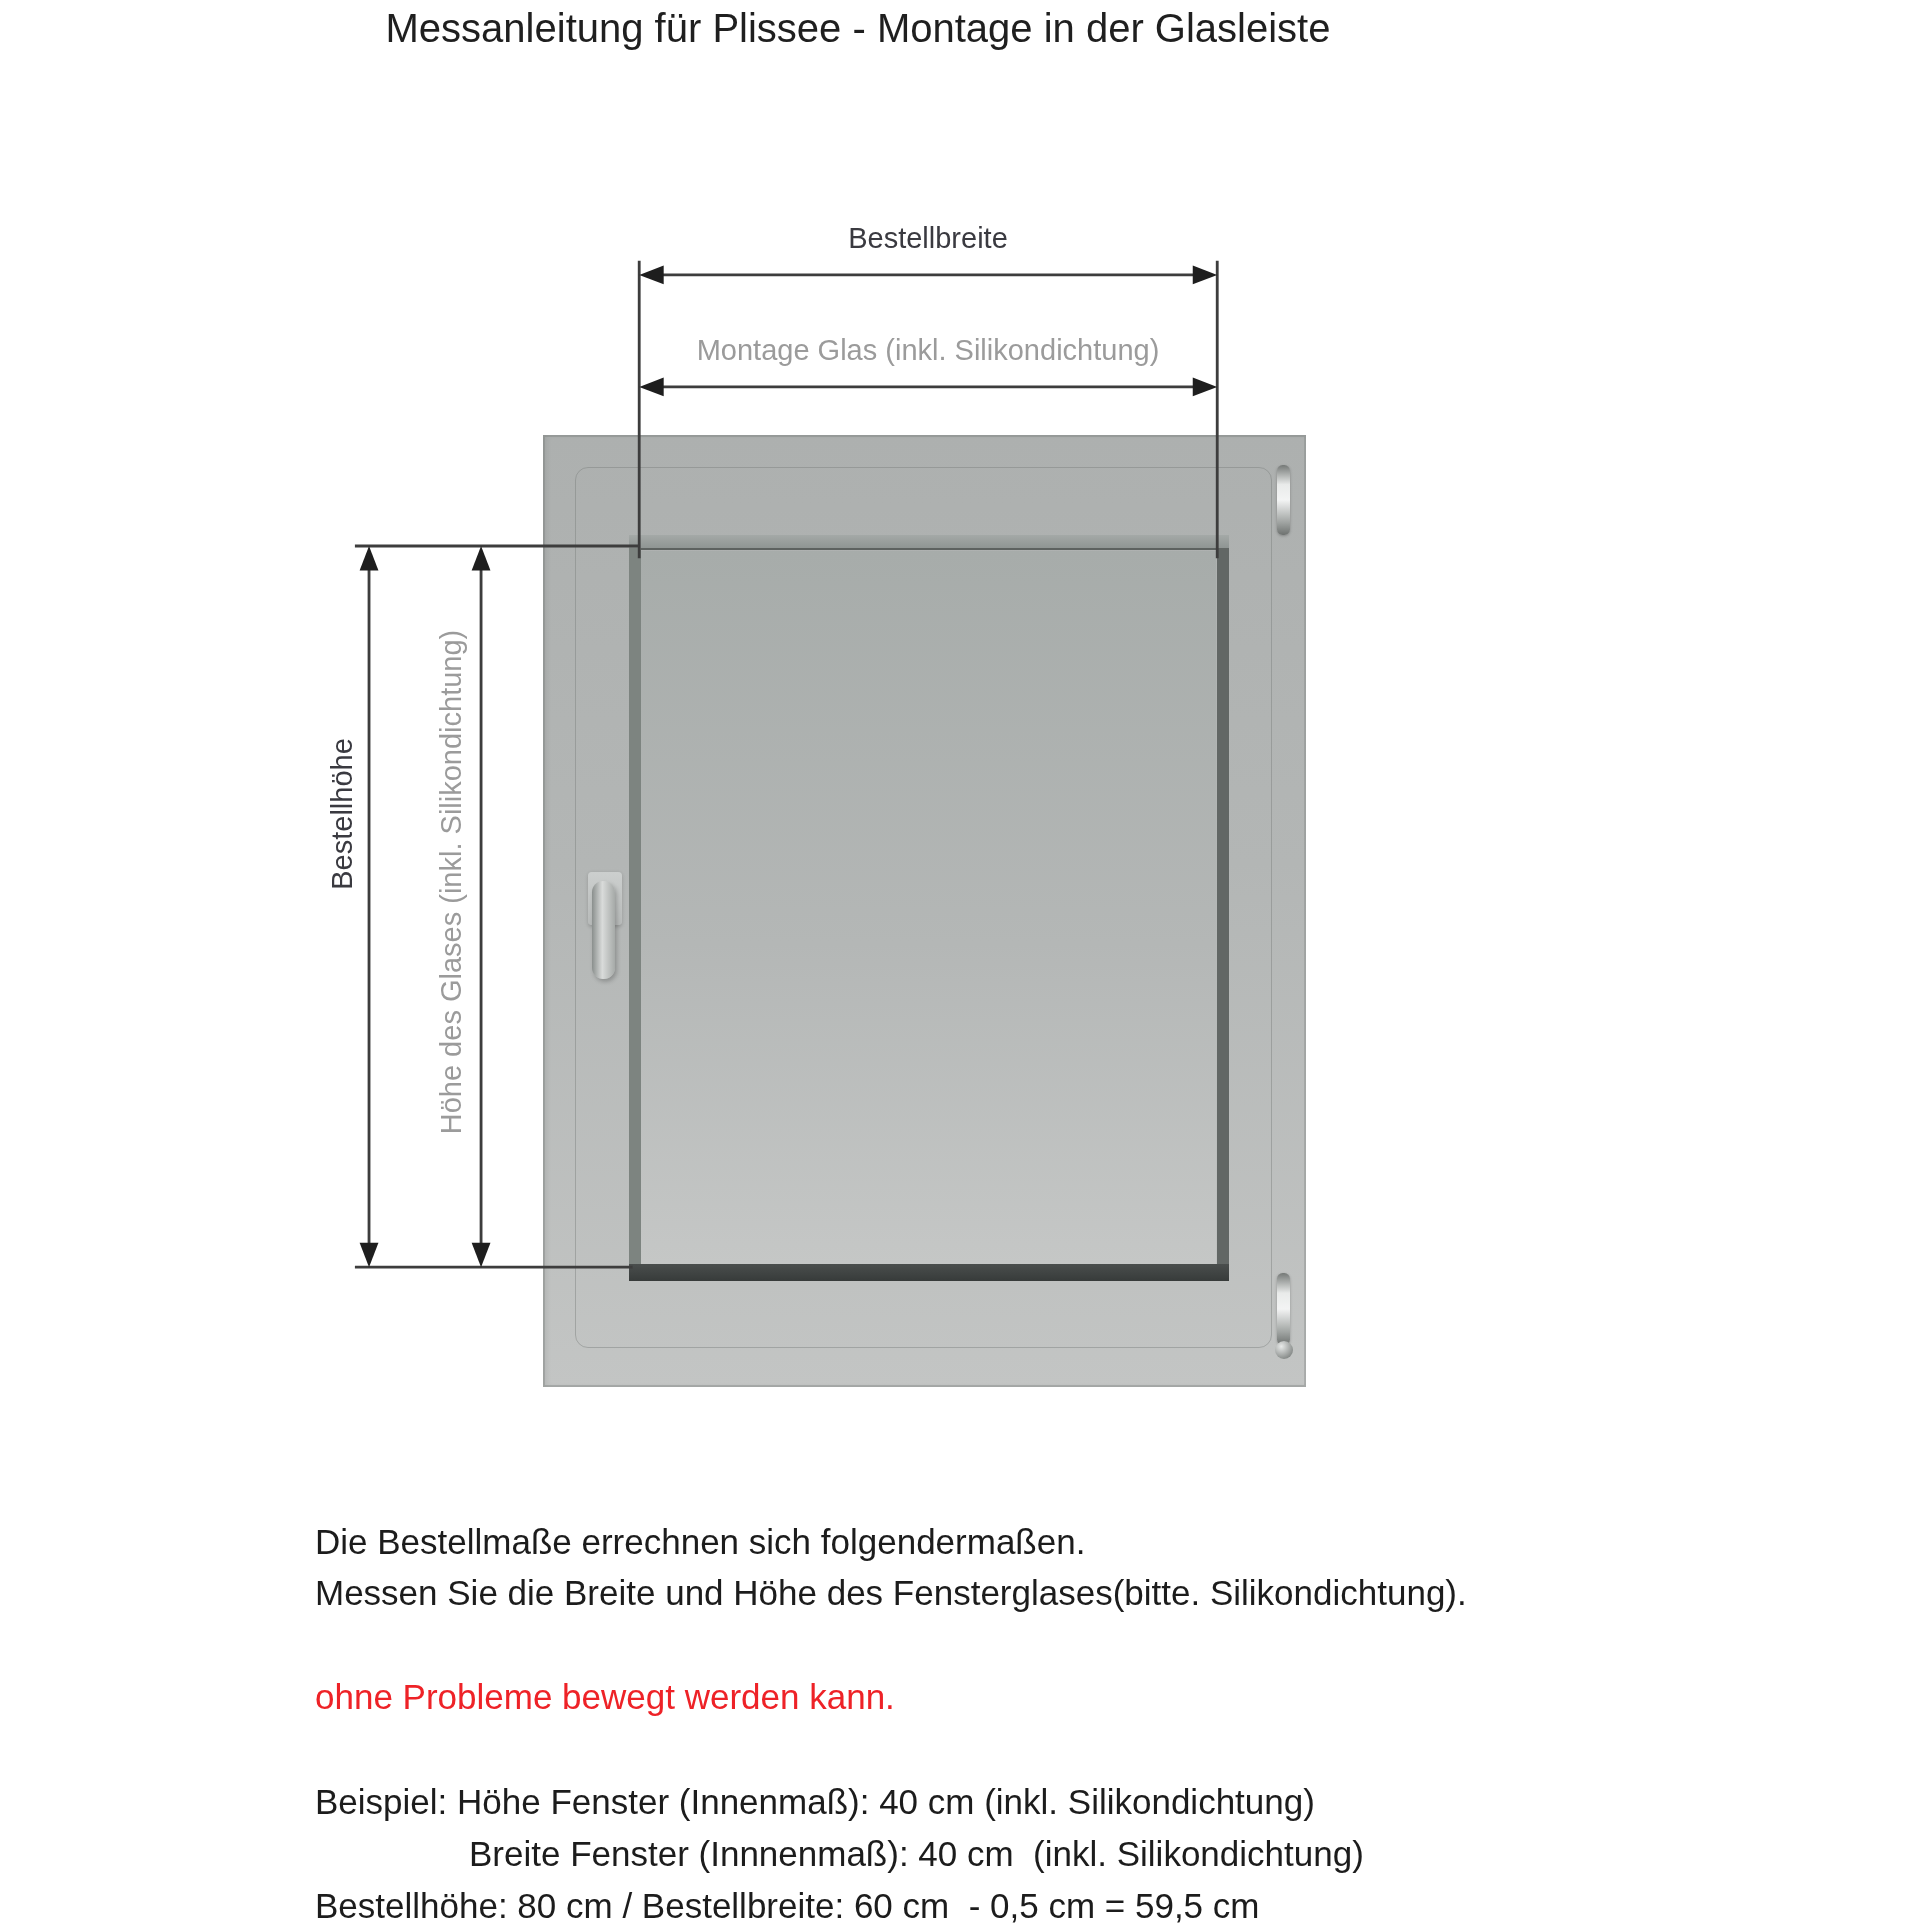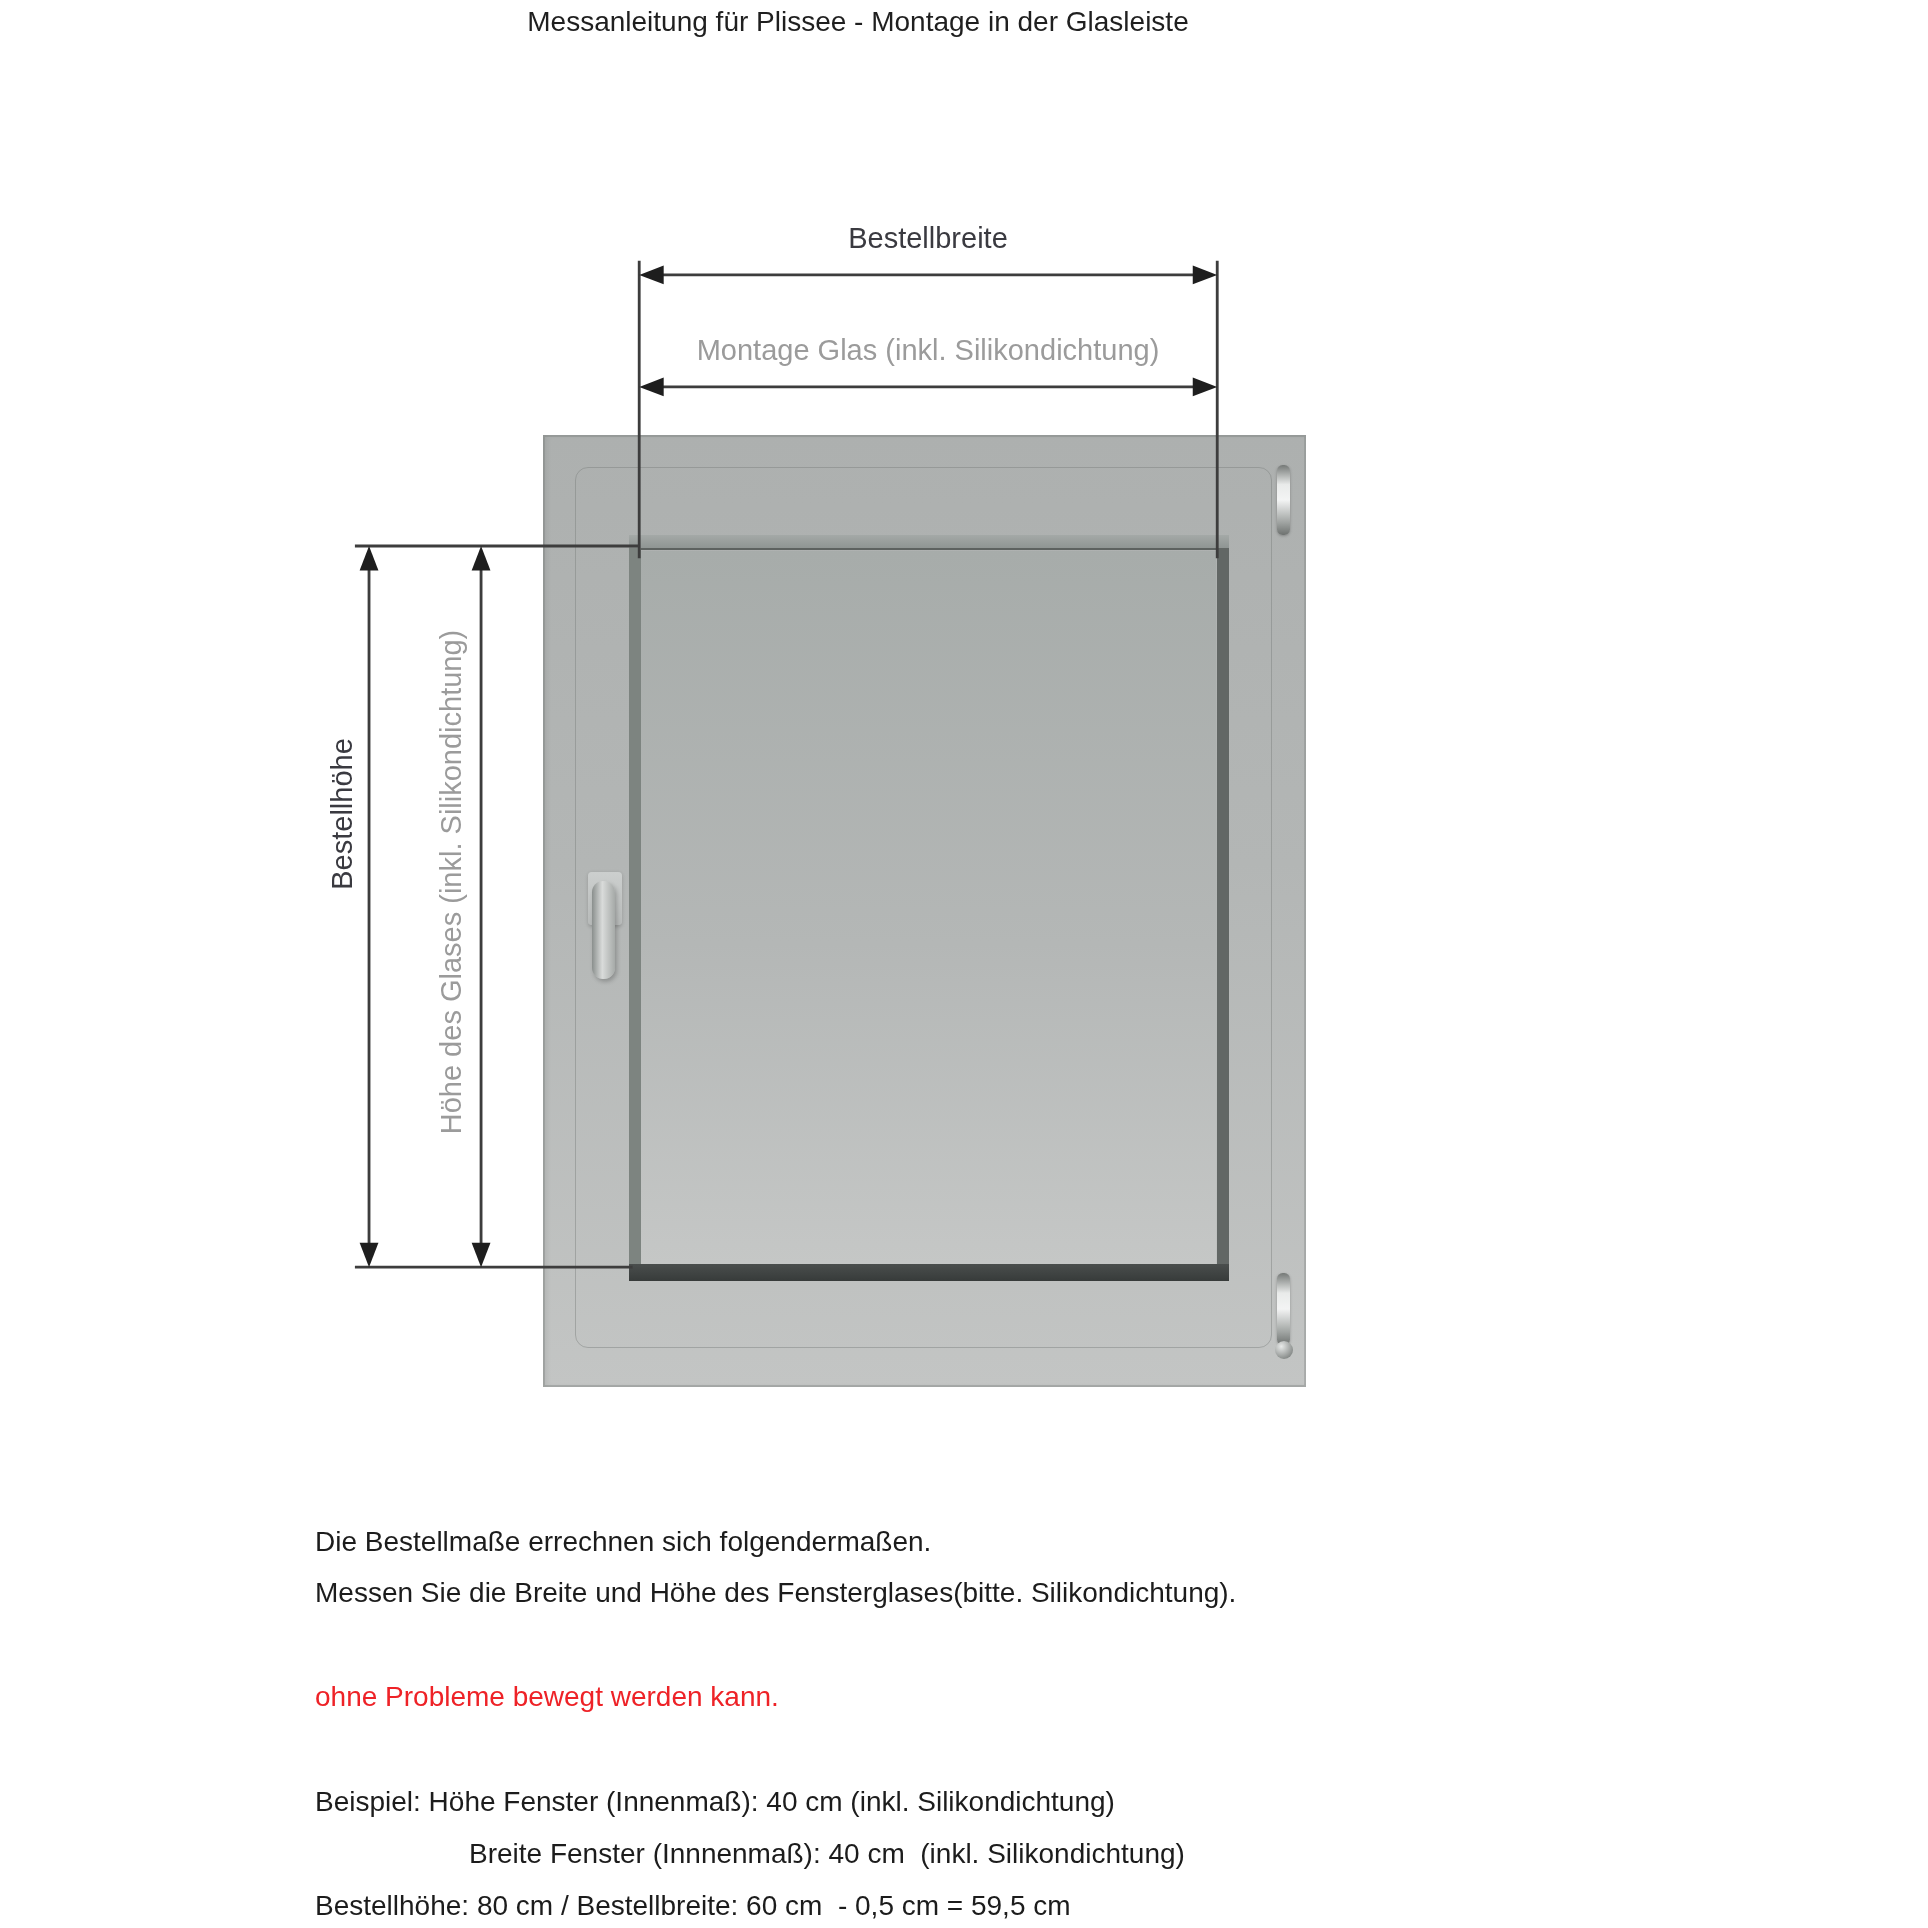--- a/index.html
+++ b/index.html
@@ -4,21 +4,21 @@
 <style>
   html,body{margin:0;padding:0;background:#ffffff;}
   #canvas{
     position:relative;width:1928px;height:1928px;background:#ffffff;
     font-family:"Liberation Sans", sans-serif;overflow:hidden;
   }
   .abs{position:absolute;}
   
   .page-title{
     left:0;top:5.6px;width:1716px;text-align:center;
-    font-size:28px;color:#1f1f1f;letter-spacing:0px;white-space:pre;
+    font-size:40px;color:#1f1f1f;letter-spacing:0px;white-space:pre;
   }
   
   .window-frame{
     left:543px;top:435px;width:763px;height:952px;
     background:linear-gradient(180deg,#adb0af 0%,#b3b6b5 45%,#c3c5c4 100%);
     box-shadow:inset 0 0 0 1.9px rgba(118,123,121,.35), inset 3.8px 0 5.6px rgba(0,0,0,.08);
   }
   .frame-inner-line{
     left:32px;top:32px;width:695px;height:879px;
     border:1.9px solid rgba(122,127,125,.45);border-radius:13px;
@@ -54,21 +54,21 @@
   .glass-width-label{top:334px;color:#9b9b9b;}
   .dim-label-v{height:38px;line-height:38px;text-align:center;font-size:29px;
     transform:rotate(-90deg);white-space:pre;}
   .order-height-label{left:106px;top:795px;width:471px;color:#3a3a40;}
   .glass-height-label{left:121px;top:863px;width:659px;color:#9b9b9b;}
   
   .dim-svg{left:0;top:0;pointer-events:none;}
   .dim-svg line{stroke:#3d3d3d;stroke-width:3;}
   .dim-svg polygon{fill:#1e1e1e;}
   
-  .body-line{left:315px;font-size:28px;line-height:40px;color:#1c1c1c;white-space:pre;}
+  .body-line{left:315px;font-size:35px;line-height:40px;color:#1c1c1c;white-space:pre;}
   .warning-line{color:#ee2227;}
   .example-indent{left:469px;}
 </style>
 </head>
 <body>
 
 <div id="canvas">
 
   <div class="abs page-title">Messanleitung für Plissee - Montage in der Glasleiste</div>
 

